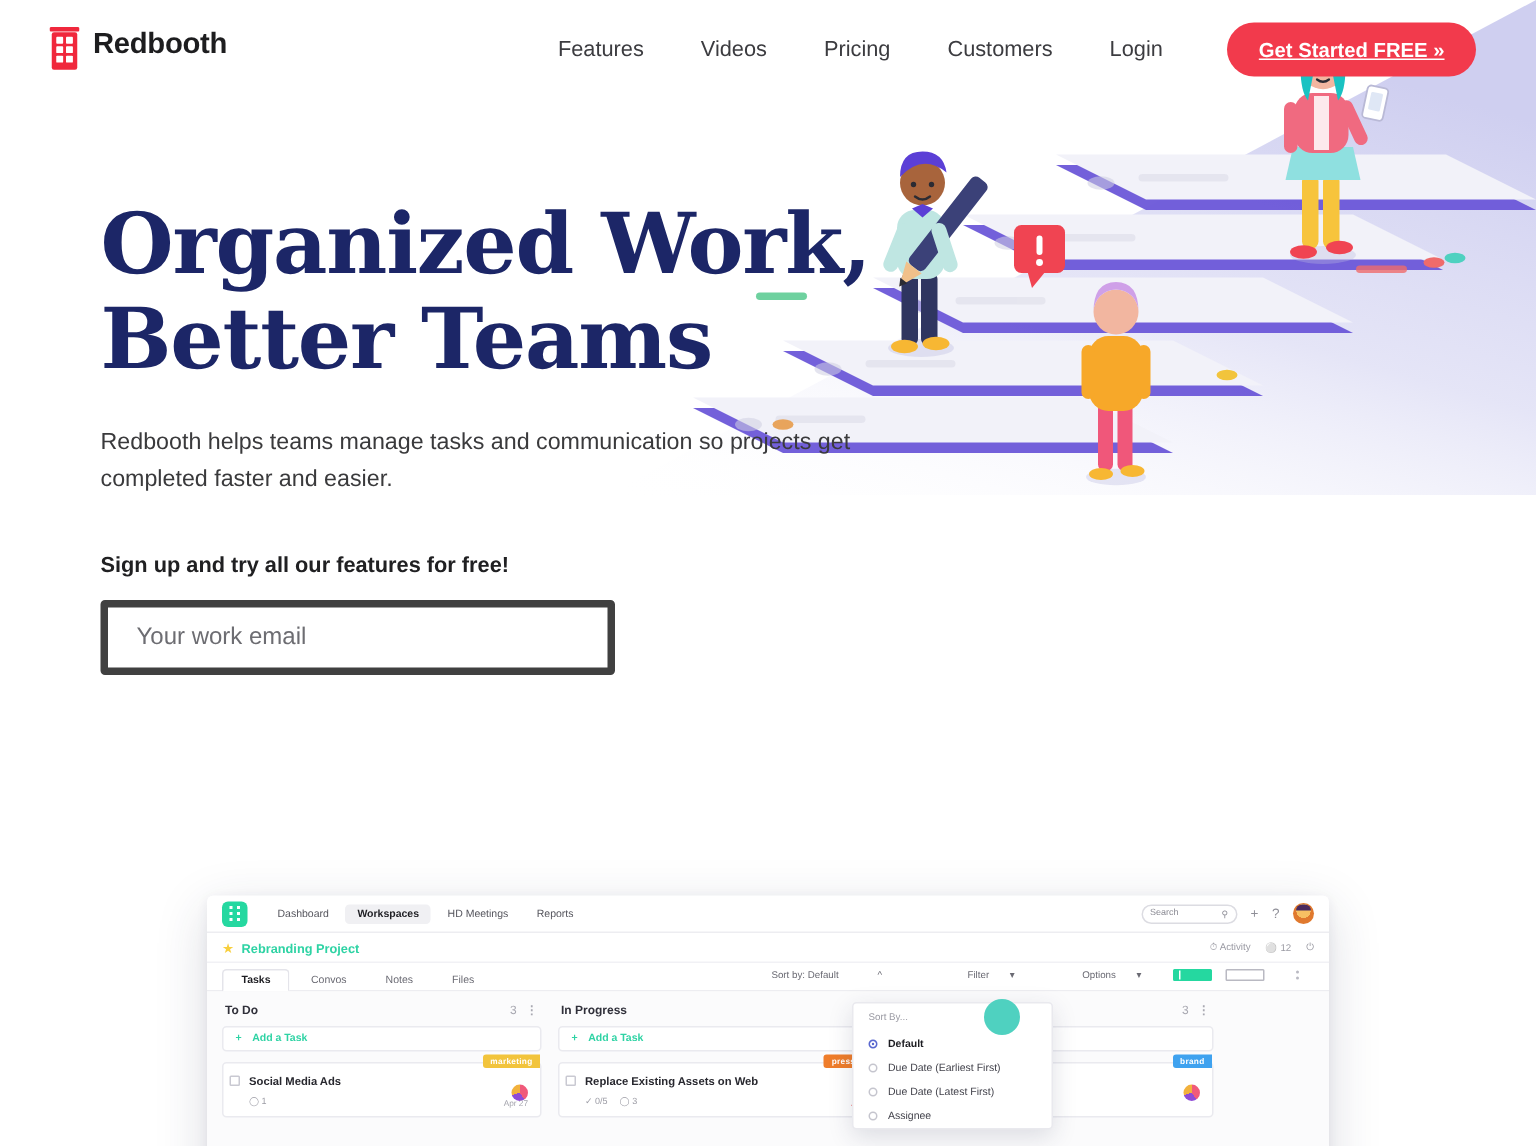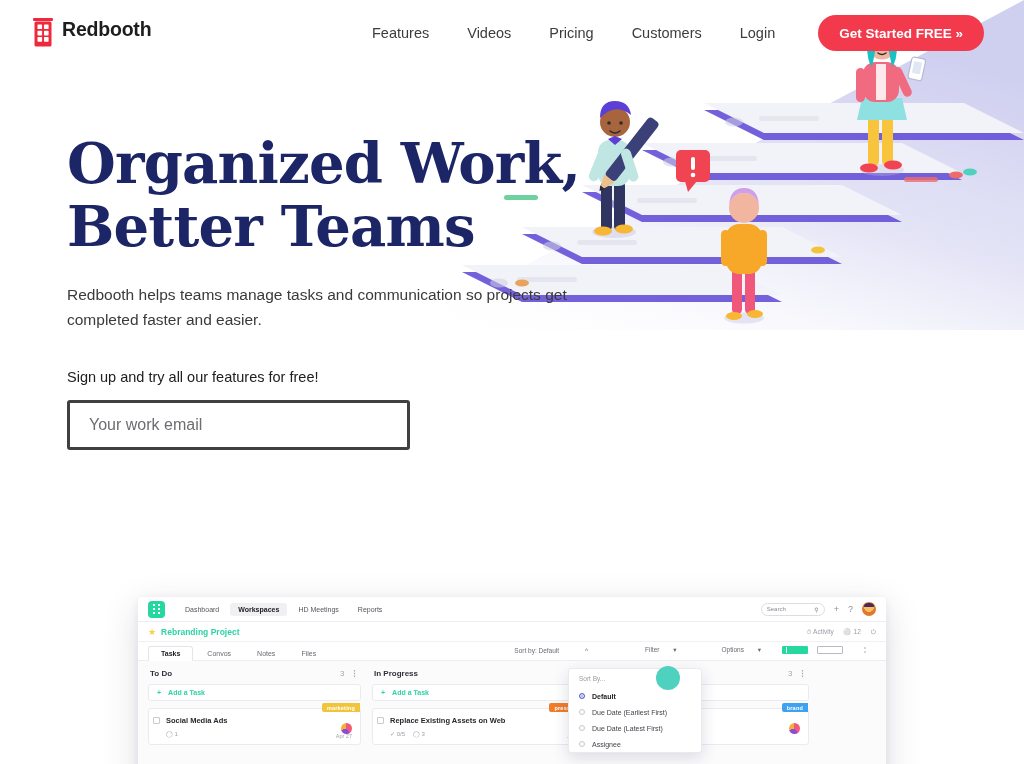--- a/index.html
+++ b/index.html
@@ -33,39 +33,39 @@
     font-size: 14.5px; color: #3c3c40; text-decoration: none;
     padding: 6px 17px; white-space: nowrap;
   }
   .cta-pill {
     margin-left: 22px;
     background: #f23a4c; color: #fff;
     font-size: 13.5px; font-weight: 700;
     border: none; border-radius: 22px;
     padding: 0 21px; height: 36px;
     display: inline-flex; align-items: center; justify-content: center;
-    white-space: nowrap; cursor: pointer;
+    white-space: nowrap; cursor: pointer; text-decoration: underline;
   }
 
   
   .hero { position: absolute; left: 67px; top: 132px; width: 560px; z-index: 30; }
   .hero h1 {
     font-family: "DejaVu Serif", "Liberation Serif", serif;
     font-size: 56px; line-height: 1.12; font-weight: 700;
     color: #1c2667; letter-spacing: -0.8px;
   }
   .hero h1 .l2 { display: block; }
   .hero-sub {
     margin-top: 26px; font-size: 15.5px; line-height: 1.58; color: #3a3a3c; width: 510px;
   }
-  .hero-signup { margin-top: 37px; font-size: 14.5px; font-weight: 400; color: #202022; }
+  .hero-signup { margin-top: 37px; font-size: 14.5px; font-weight: 700; color: #202022; }
   .signup-row { margin-top: 15px; display: flex; align-items: stretch; }
   .email-input {
     width: 343px; height: 50px;
-    border: 3px solid #404040; border-radius: 3px;
+    border: 5px solid #404040; border-radius: 3px;
     background: #fff; font-size: 16px; color: #58585c;
     padding: 0 19px; outline: none;
     font-family: "Liberation Sans", sans-serif;
   }
   .email-input::placeholder { color: #6d6d72; }
   .started-btn {
     width: 141px; height: 50px; margin-left: 6px;
     background: #5a68cf; color: #fff;
     border: none; border-radius: 3px;
     font-size: 17px; font-weight: 700; cursor: pointer;

